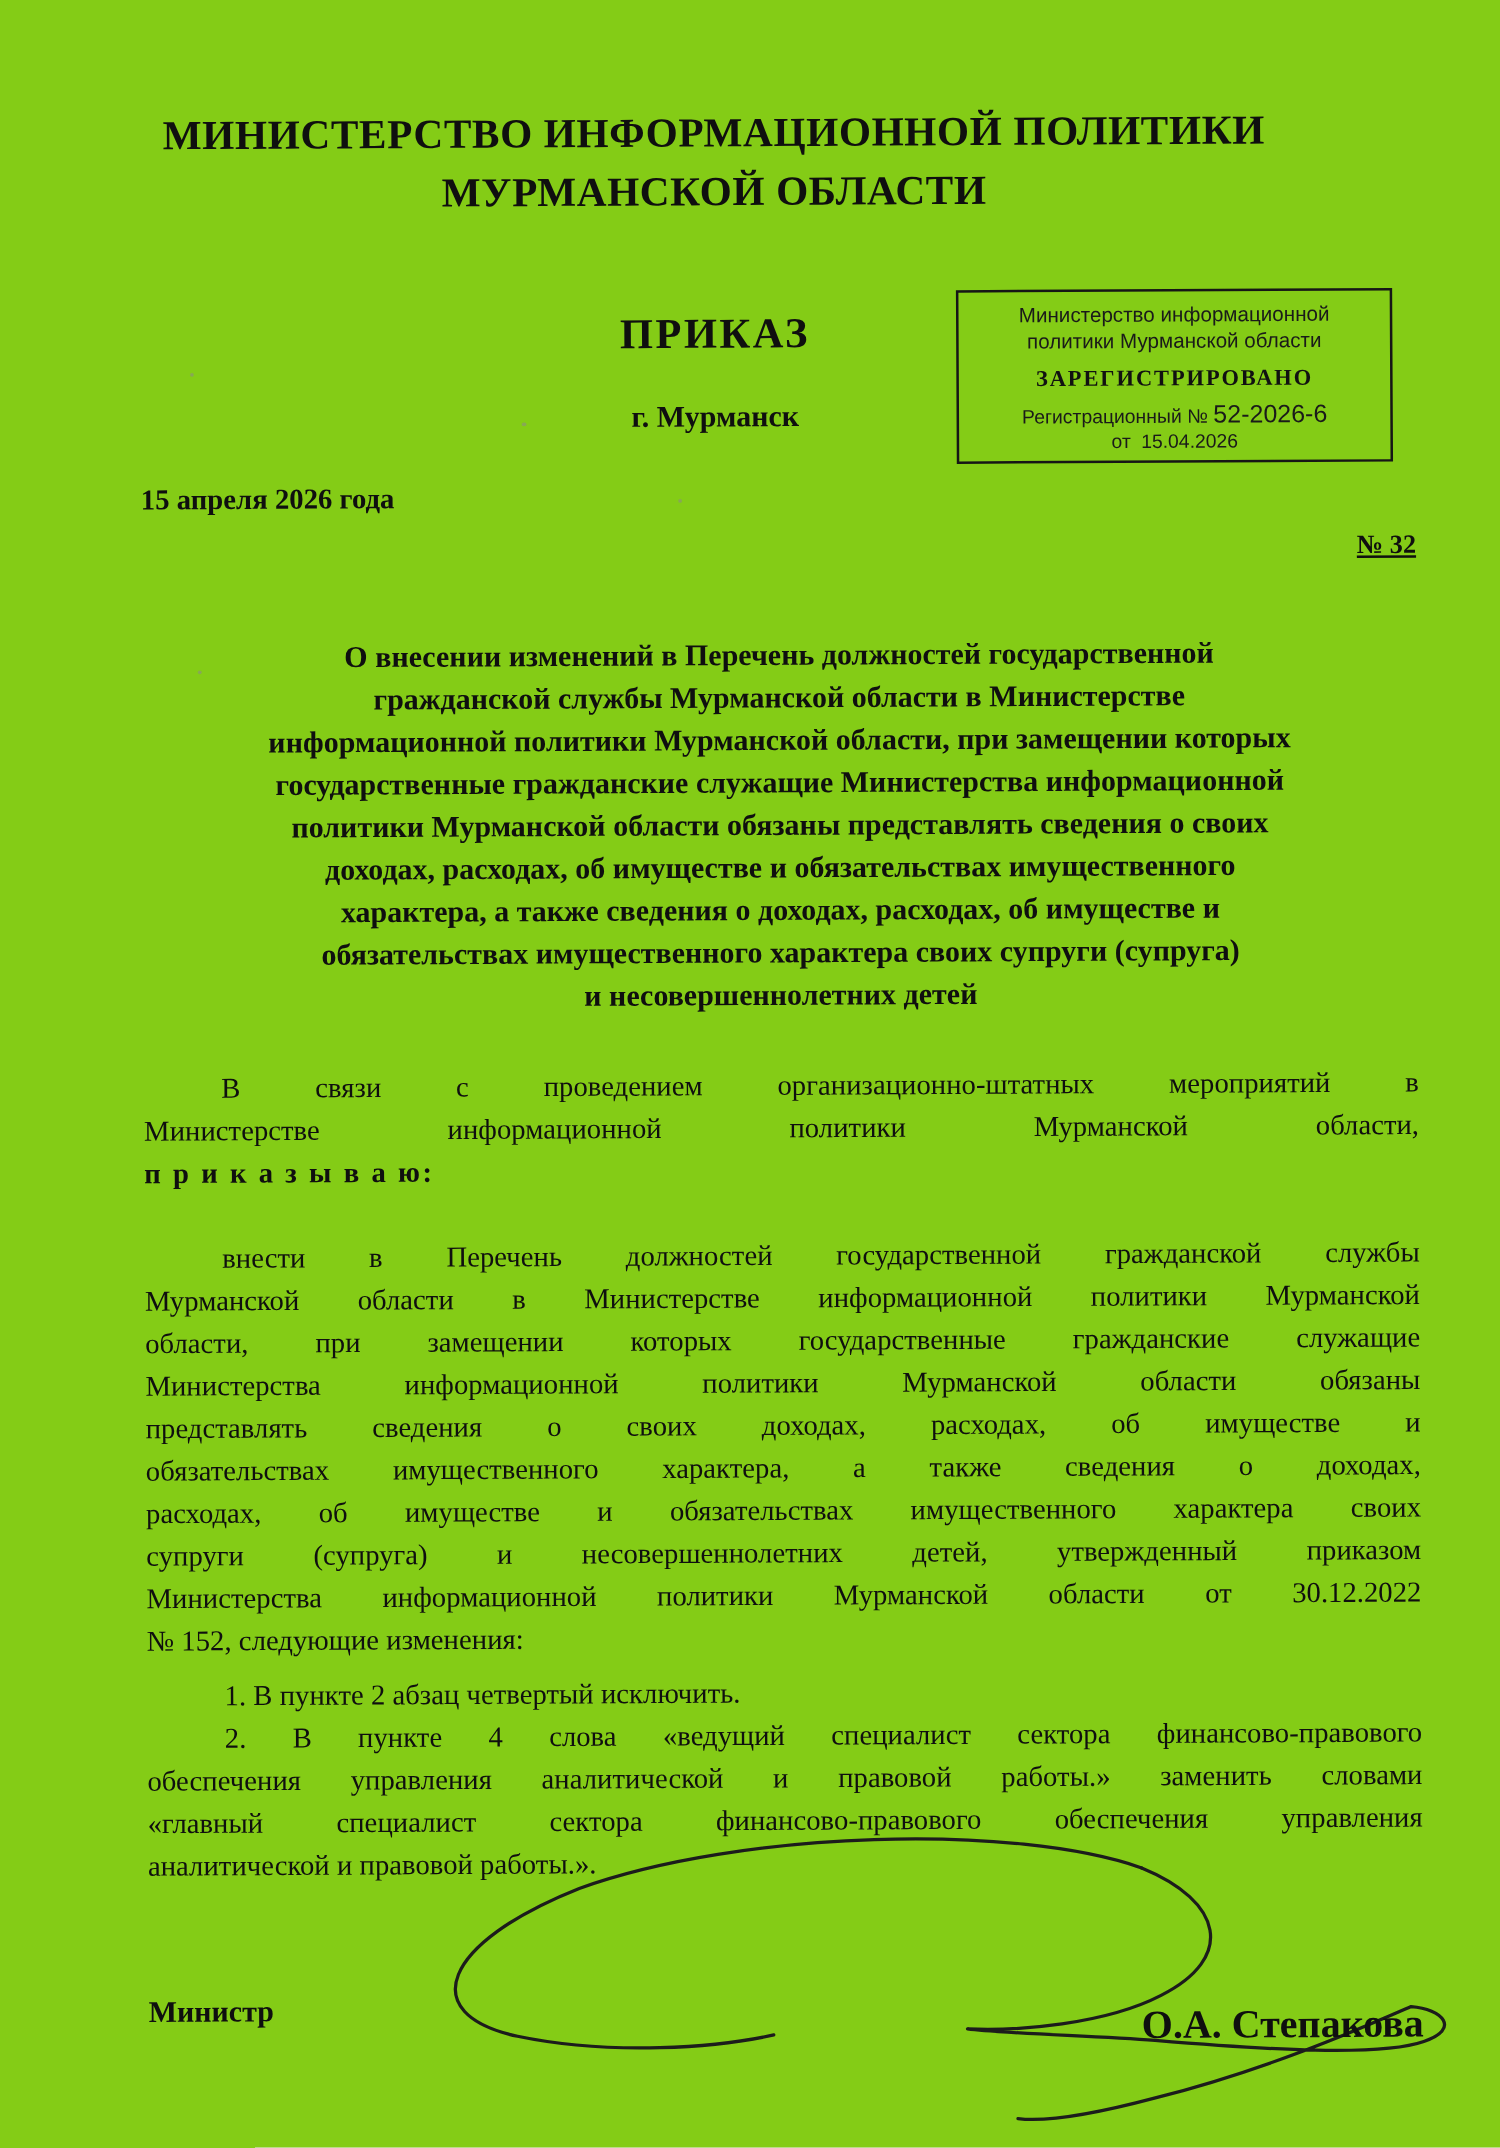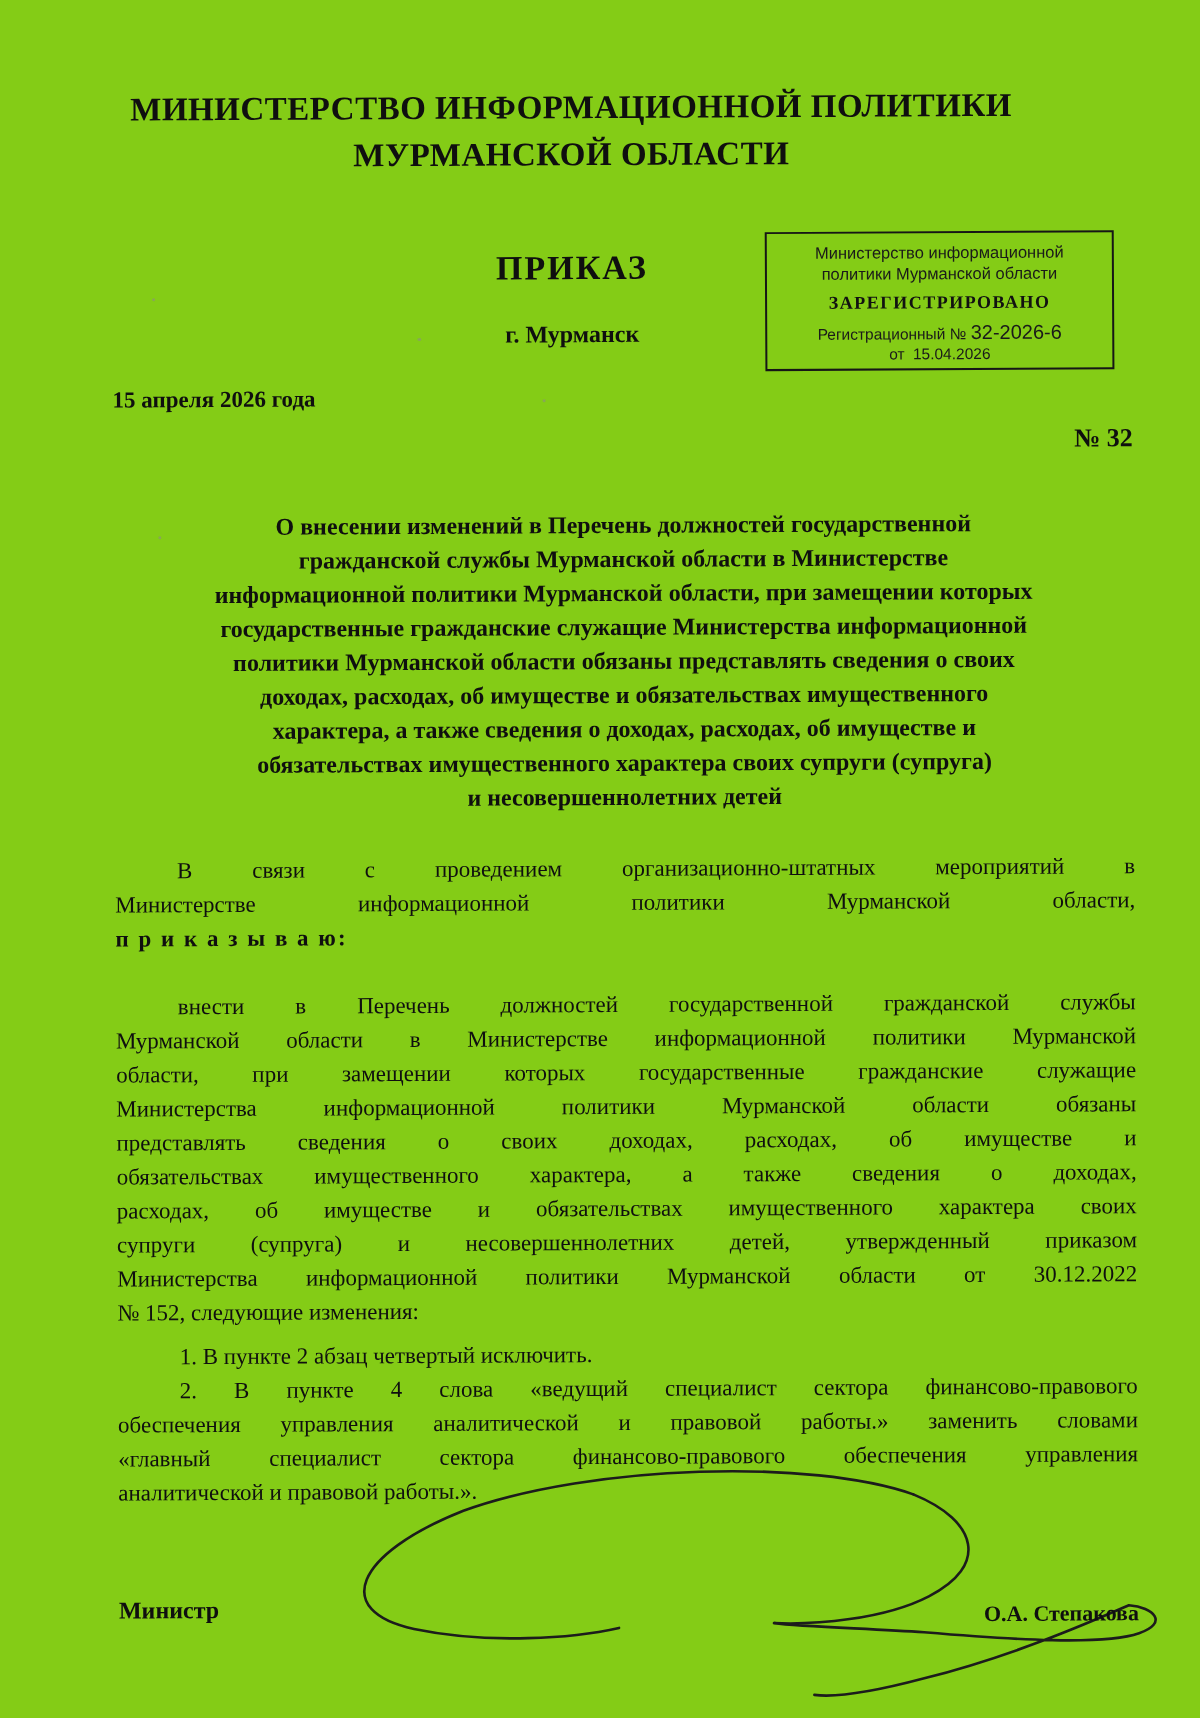--- a/index.html
+++ b/index.html
@@ -46,39 +46,39 @@
   .city{
     position:absolute;top:321px;left:115px;width:920px;
     text-align:center;font-weight:bold;font-size:24px;
   }
   .date-line{
     position:absolute;top:385px;left:115px;
     font-weight:bold;font-size:23px;
   }
   .doc-number{
     position:absolute;top:426px;right:65px;
-    font-weight:bold;font-size:26px;
+    font-weight:bold;font-size:21px;text-decoration:underline;
   }
   
   .doc-title{
     position:absolute;top:508px;left:115px;width:1020px;
     text-align:center;font-weight:bold;font-size:24px;line-height:34px;
   }
   
   .body-block{position:absolute;left:115px;width:1020px;font-size:23px;line-height:34px;}
   .p1{top:852px;}
   .p2{top:988px;}
   .items{top:1338px;}
   .jline{text-align:justify;text-align-last:justify;}
   .indent{padding-left:62px;box-sizing:border-box;}
   .keyword{font-weight:bold;letter-spacing:2px;}
   
   .sig-svg{position:absolute;left:270px;top:1458px;}
   .sig-position{position:absolute;left:115px;top:1595px;font-weight:bold;font-size:24px;text-align:center;}
-  .sig-name{position:absolute;right:65px;top:1603px;font-weight:bold;font-size:22px;}
+  .sig-name{position:absolute;right:65px;top:1603px;font-weight:bold;font-size:32px;}
   
   .speck{position:absolute;background:#8a8a8a;border-radius:50%;opacity:.55;}
 </style>
 </head>
 <body>
 
 <div class="page">
   <div class="tilt">
 
     <div class="org-header">
@@ -87,21 +87,21 @@
     </div>
 
     <div class="stamp">
       <div class="org">
         <div>Министерство информационной</div>
         <div>политики Мурманской области</div>
       </div>
       <div class="registered">ЗАРЕГИСТРИРОВАНО</div>
       <div class="regline">
         <span>Регистрационный №</span>
-        <span class="num">32-2026-6</span>
+        <span class="num">52-2026-6</span>
       </div>
       <div class="regdate">от 15.04.2026</div>
     </div>
 
     <div class="doc-type">ПРИКАЗ</div>
     <div class="city">г. Мурманск</div>
     <div class="date-line">15 апреля 2026 года</div>
     <div class="doc-number">№ 32</div>
 
     <div class="doc-title">

